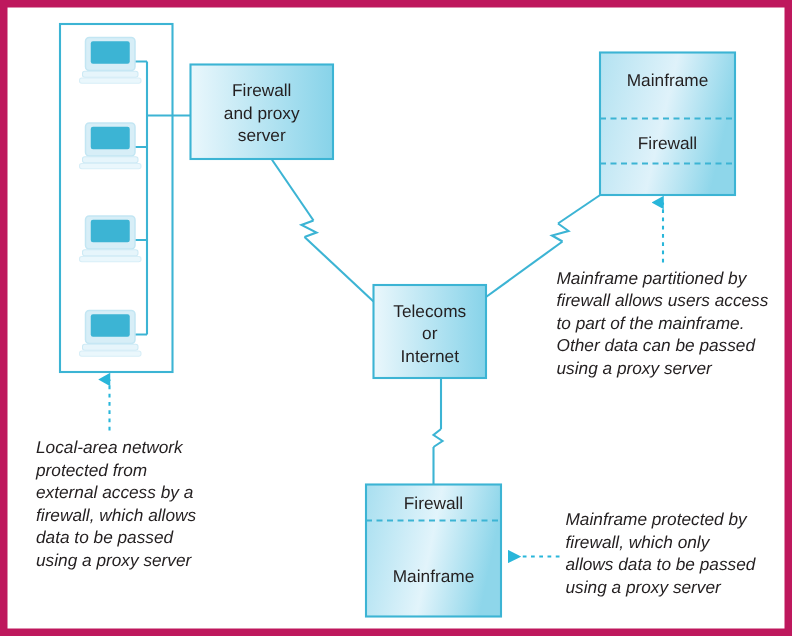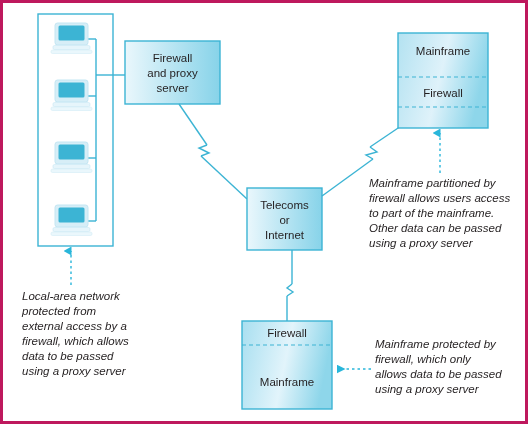--- a/index.html
+++ b/index.html
@@ -5,21 +5,21 @@
   html, body {
     margin: 0;
     padding: 0;
     background: #ffffff;
   }
   #page {
     position: relative;
     width: 528px;
     height: 424px;
     background: #ffffff;
-    border: 3px solid #be185d;
+    border: 5px solid #be185d;
     box-sizing: border-box;
     overflow: hidden;
     font-family: "Liberation Sans", sans-serif;
   }
   #diagram-svg {
     position: absolute;
     left: 0;
     top: 0;
     width: 528px;
     height: 424px;

